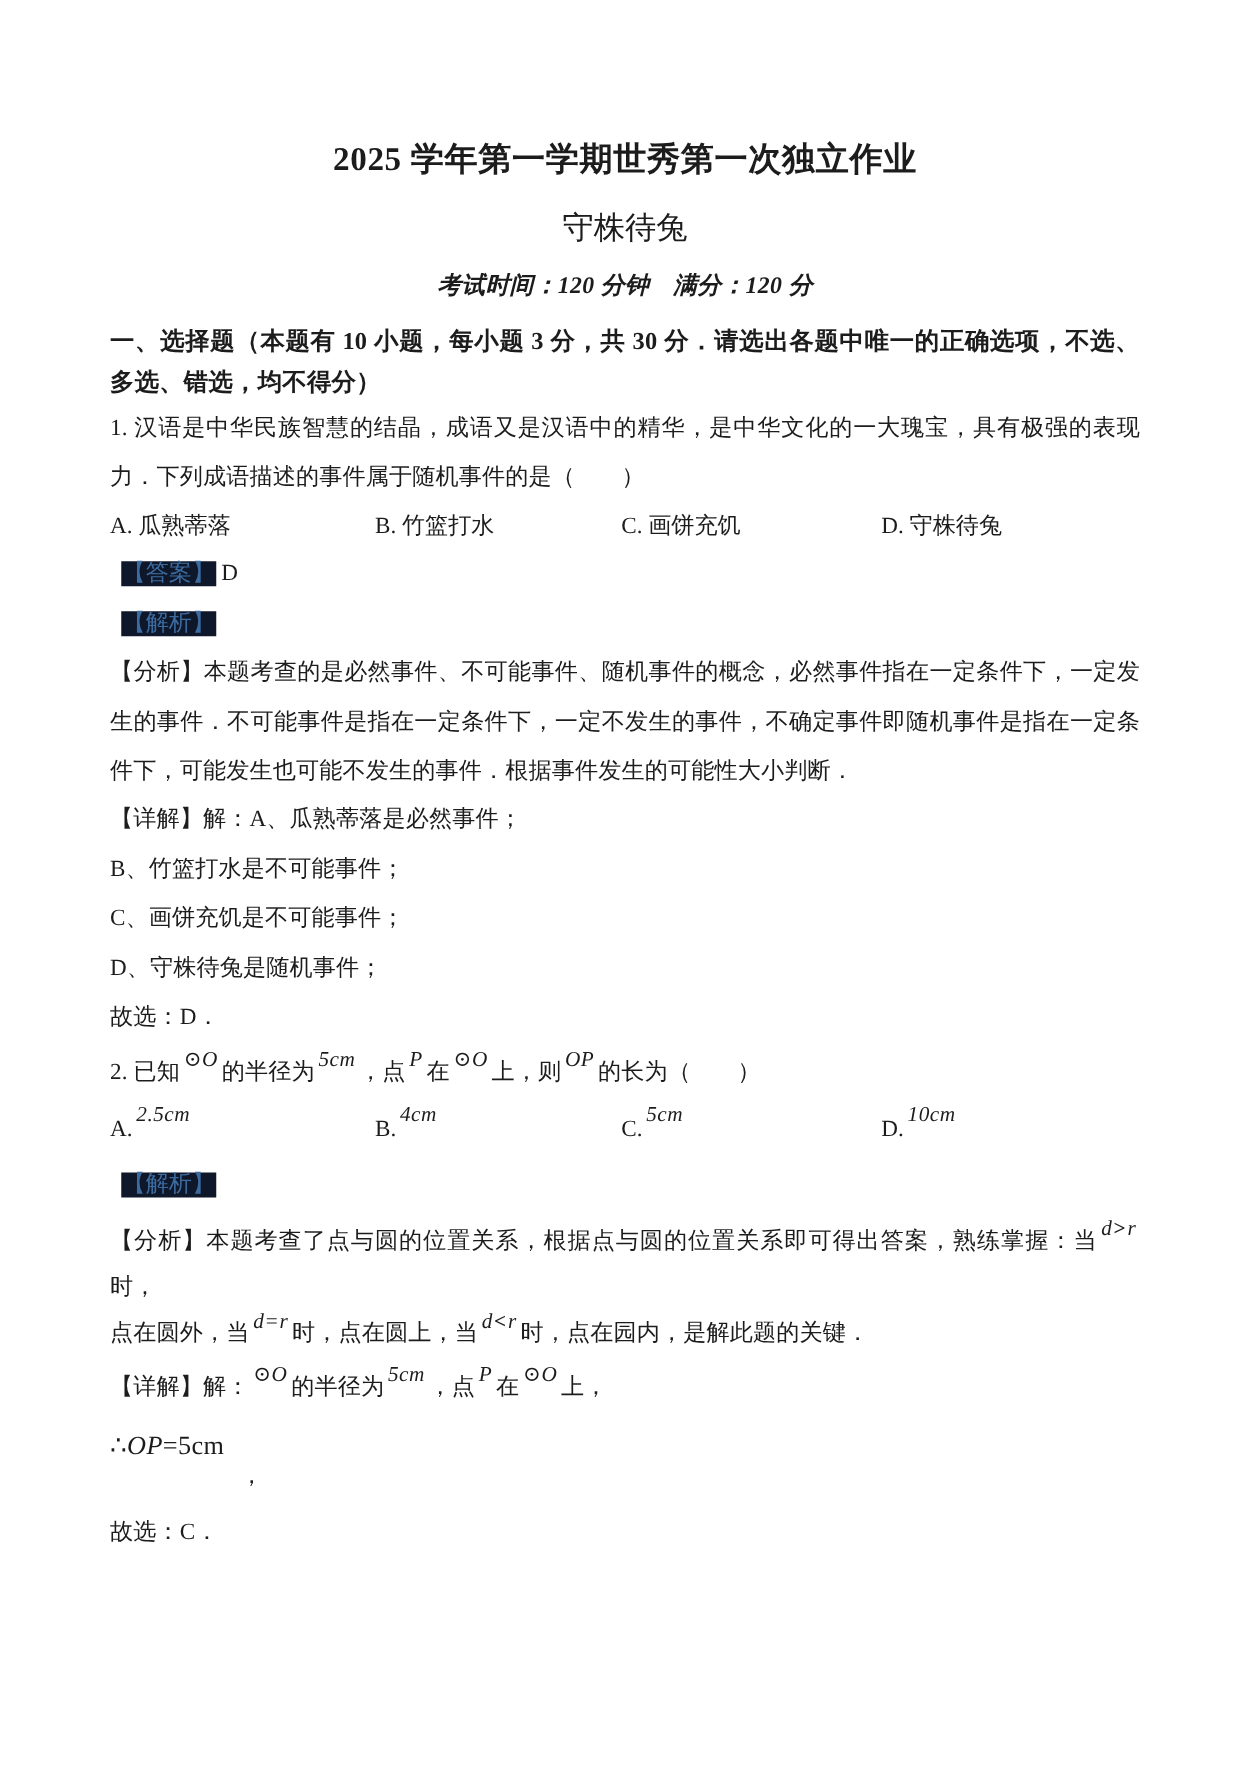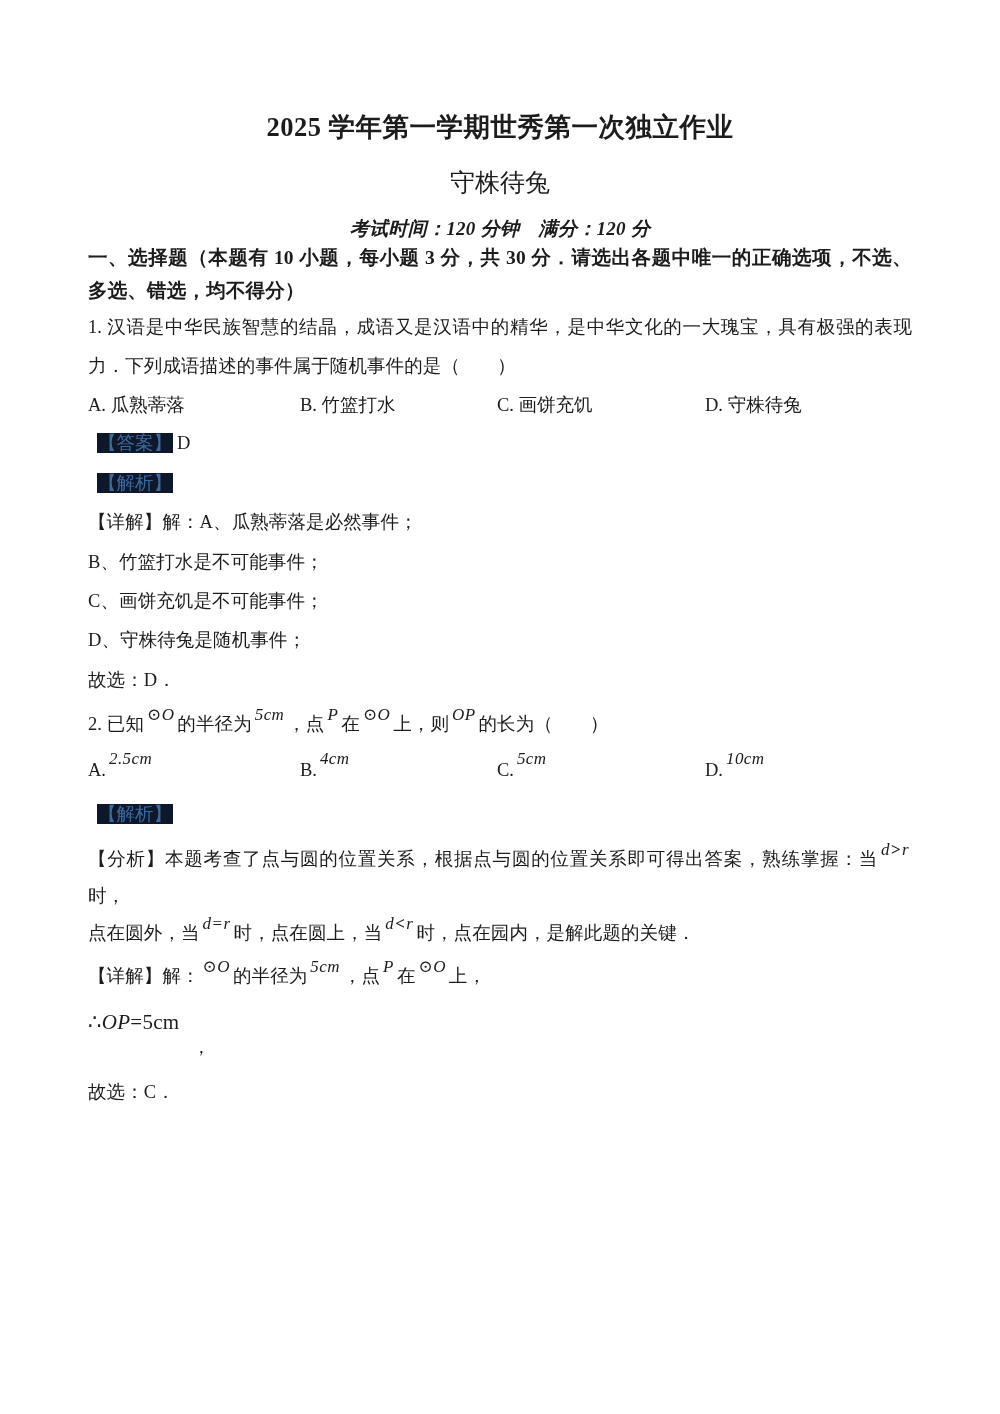--- a/index.html
+++ b/index.html
@@ -54,20 +54,21 @@
     line-height: 1.2;
     letter-spacing: 0.3px;
     font-style: italic;
   }
 
   
   .section-heading {
     font-size: 19.5px;
     font-weight: bold;
     line-height: 1.72;
+    margin-top: 16px;
     text-align: justify;
     letter-spacing: 0.2px;
   }
 
   
   .para {
     font-size: 18.5px;
     line-height: 2.13;
     text-align: justify;
     letter-spacing: 0.1px;
@@ -183,20 +184,21 @@
     </div>
 
     <div class="tagline">
       <span class="tag tag-ans">【答案】</span><span class="ans-letter">D</span>
     </div>
 
     <div class="tagline">
       <span class="tag">【解析】</span>
     </div>
 
+    <div class="para"><span>【分析】</span><span>本题考查的是必然事件、不可能事件、随机事件的概念，必然事件指在一定条件下，一定发生的事件．不可能事件是指在一定条件下，一定不发生的事件，不确定事件即随机事件是指在一定条件下，可能发生也可能不发生的事件．根据事件发生的可能性大小判断．</span></div>
 
     <div class="para">【详解】解：A、瓜熟蒂落是必然事件；</div>
     <div class="para">B、竹篮打水是不可能事件；</div>
     <div class="para">C、画饼充饥是不可能事件；</div>
     <div class="para">D、守株待兔是随机事件；</div>
     <div class="para">故选：D．</div>
 
     <div class="spacer-sm"></div>
 
     <div class="para tight"><span>2. 已知</span><span class="mathfrag">⊙O</span><span>的半径为</span><span class="mathfrag">5cm</span><span>，点</span><span class="mathfrag">P</span><span>在</span><span class="mathfrag">⊙O</span><span>上，则</span><span class="mathfrag">OP</span><span>的长为（　　）</span></div>

